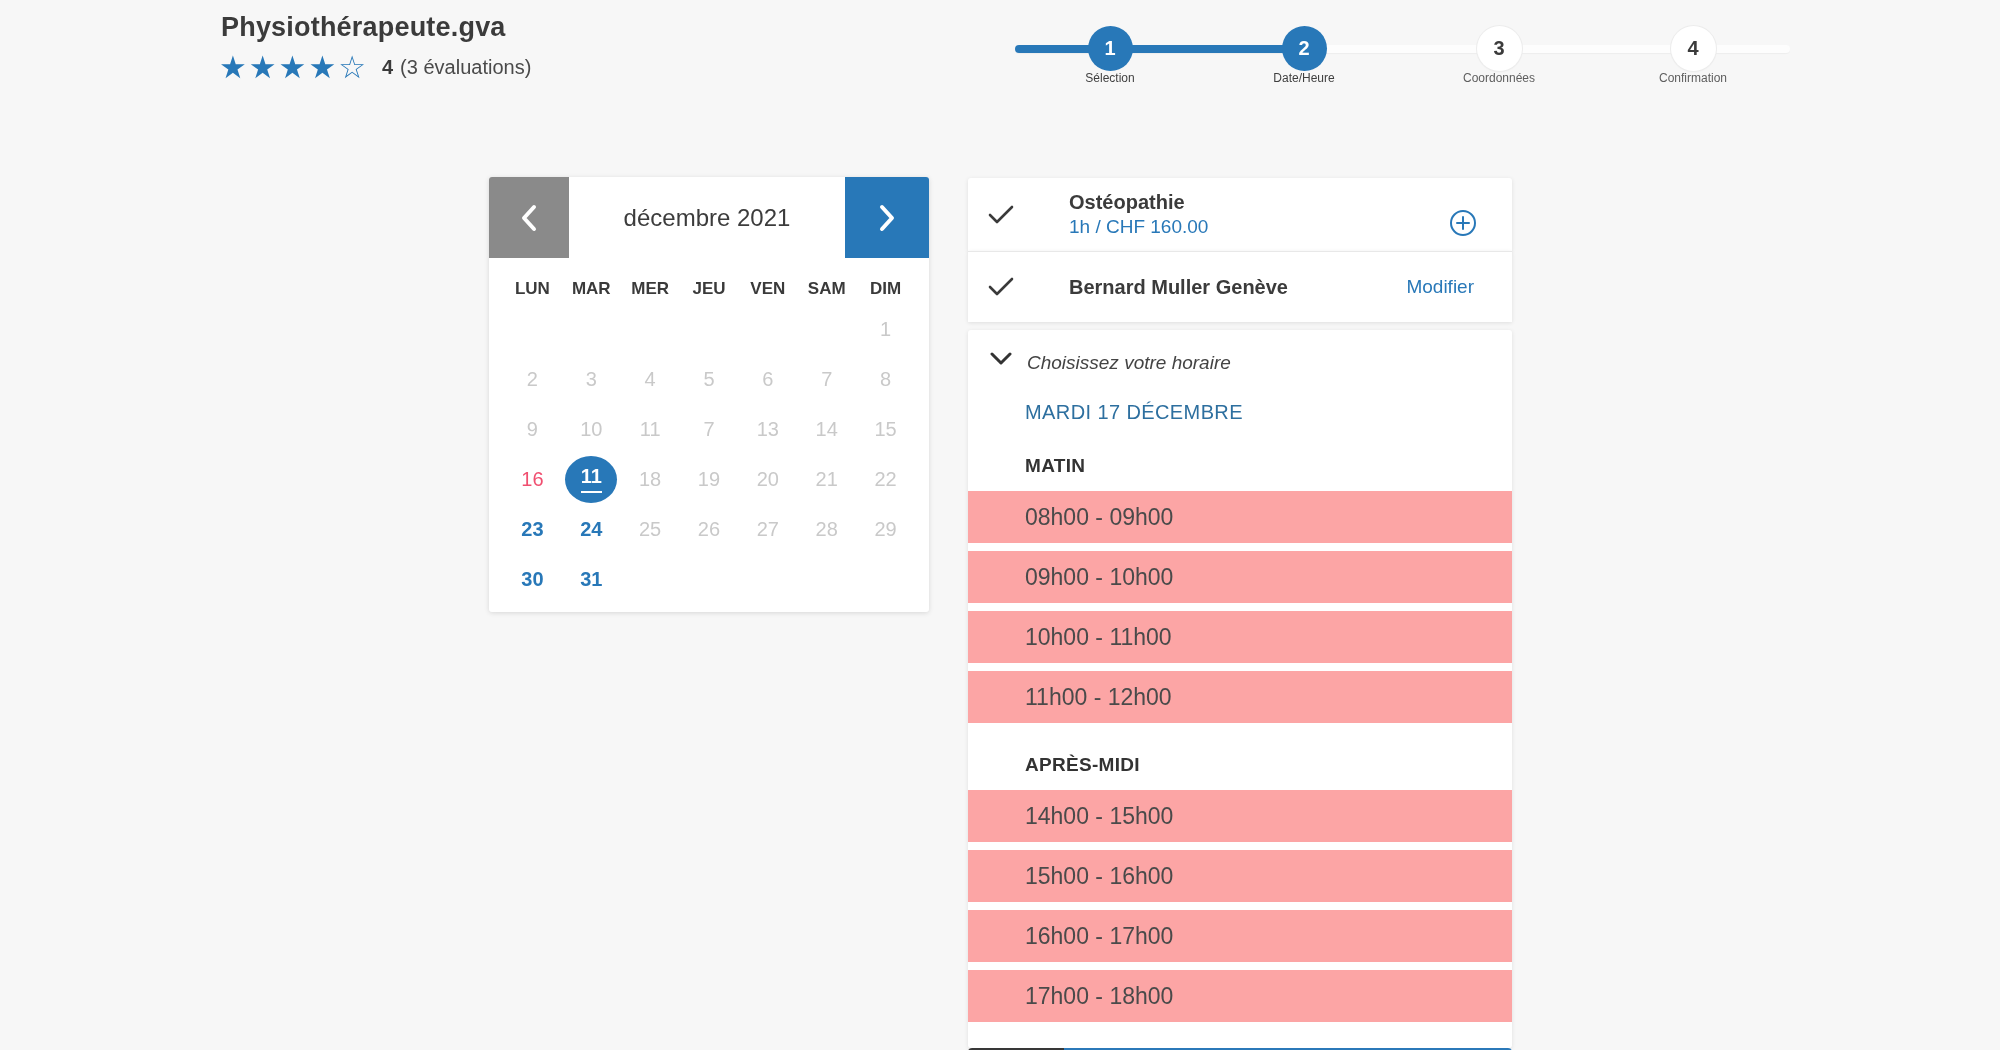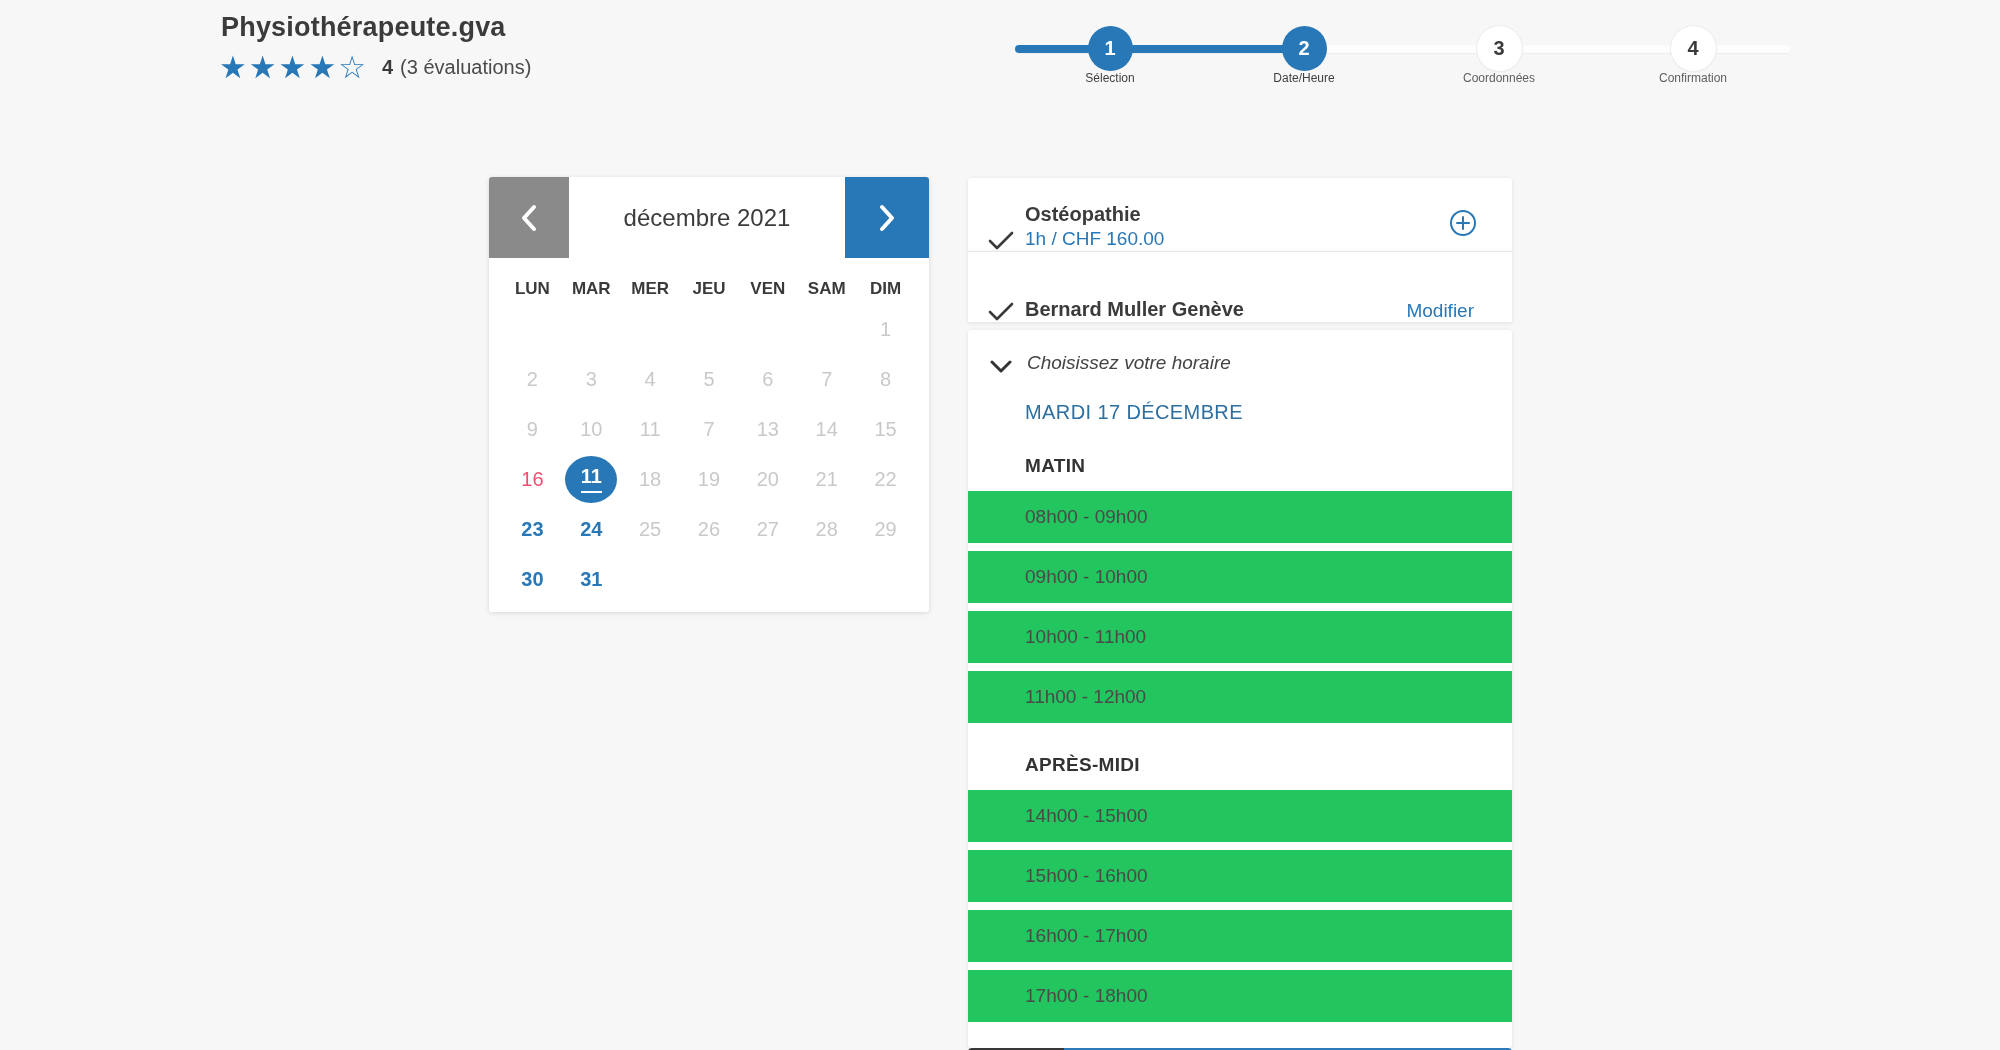--- a/index.html
+++ b/index.html
@@ -36,35 +36,35 @@
   .cal-grid{display:grid;grid-template-columns:repeat(7,1fr);padding:0 14px;}
   .cal-day{height:50px;display:flex;align-items:center;justify-content:center;font-size:20px;color:#c9c9c9;}
   .cal-day.active{color:#2878b8;font-weight:bold;cursor:pointer;}
   .cal-day.today{color:#f04f70;}
   .selected-bubble{width:52px;height:47px;background:#2878b8;border-radius:50%;color:#fff;font-weight:bold;display:flex;flex-direction:column;align-items:center;justify-content:center;cursor:pointer;}
   .selected-bubble::after{content:"";width:21px;height:2px;background:#fff;margin-top:3px;}
 
   
   .panel{position:absolute;left:968px;top:178px;width:544px;}
   .card{background:#fff;box-shadow:0 1px 4px rgba(0,0,0,.10);}
-  .card-row{display:flex;align-items:flex-end;position:relative;}
+  .card-row{display:flex;align-items:center;position:relative;gap:44px;}
   .card-a{height:73px;border-radius:3px 3px 0 0;}
   .card-b{height:70px;border-top:1px solid #e8e8e8;}
   .icon-cell{width:26px;margin-left:20px;margin-right:11px;display:flex;align-items:center;justify-content:center;color:#3a3a3a;}
   .svc-name{font-size:20px;font-weight:bold;color:#3b3b3b;line-height:1.25;}
   .svc-details{font-size:19px;color:#2878b8;line-height:1.25;}
   .plus-btn{position:absolute;right:35px;top:31px;color:#2878b8;cursor:pointer;}
   .modify-link{position:absolute;right:38px;font-size:19px;color:#2878b8;cursor:pointer;}
   .card-c{margin-top:8px;border-radius:3px;padding:22px 0 18px;}
-  .prompt-row{display:flex;align-items:flex-end;padding-left:22px;}
+  .prompt-row{display:flex;align-items:flex-start;padding-left:22px;}
   .prompt-chevron{color:#333;margin-right:15px;display:flex;cursor:pointer;}
   .prompt-text{font-style:italic;font-size:19px;color:#444;}
   .date-label{margin:27px 0 0 57px;font-size:20px;color:#2d6f9f;letter-spacing:.4px;}
   .section-title{margin:31px 0 14px 57px;font-size:19px;font-weight:bold;color:#333;letter-spacing:.3px;}
-  .slot{height:52px;background:#22c55e;margin-bottom:8px;display:flex;align-items:center;padding-left:57px;font-size:19px;color:#4a4a4a;cursor:pointer;}
+  .slot{height:52px;background:#fca5a5;margin-bottom:8px;display:flex;align-items:center;padding-left:57px;font-size:23px;color:#4a4a4a;cursor:pointer;}
   .panel-footer{display:flex;height:62px;}
   .back-btn{width:96px;background:#383838;display:flex;align-items:center;justify-content:center;border-radius:4px 0 0 0;cursor:pointer;color:#fff;}
   .reserve-btn{flex:1;background:#2b79b9;border-radius:0 4px 0 0;display:flex;align-items:center;justify-content:center;font-size:20px;font-weight:bold;color:#fff;cursor:pointer;}
 </style>
 </head>
 <body>
 
 <div class="screen">
 
   <div class="site-title">Physiothérapeute.gva</div>

